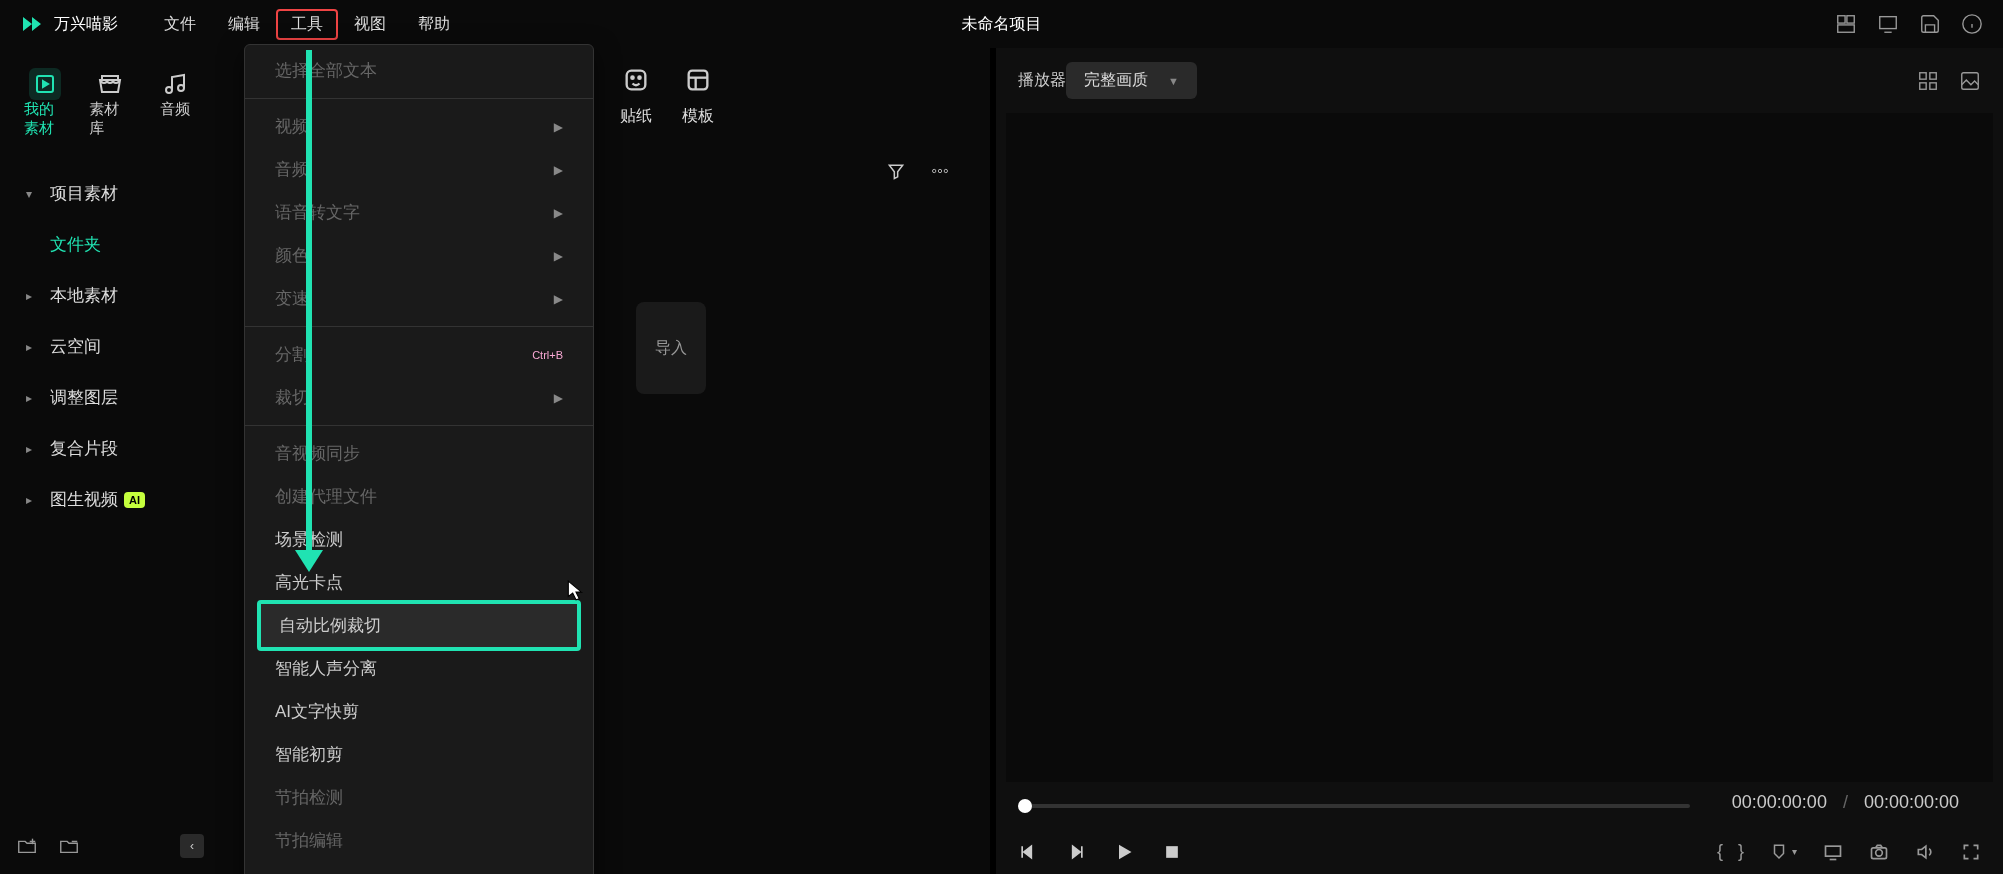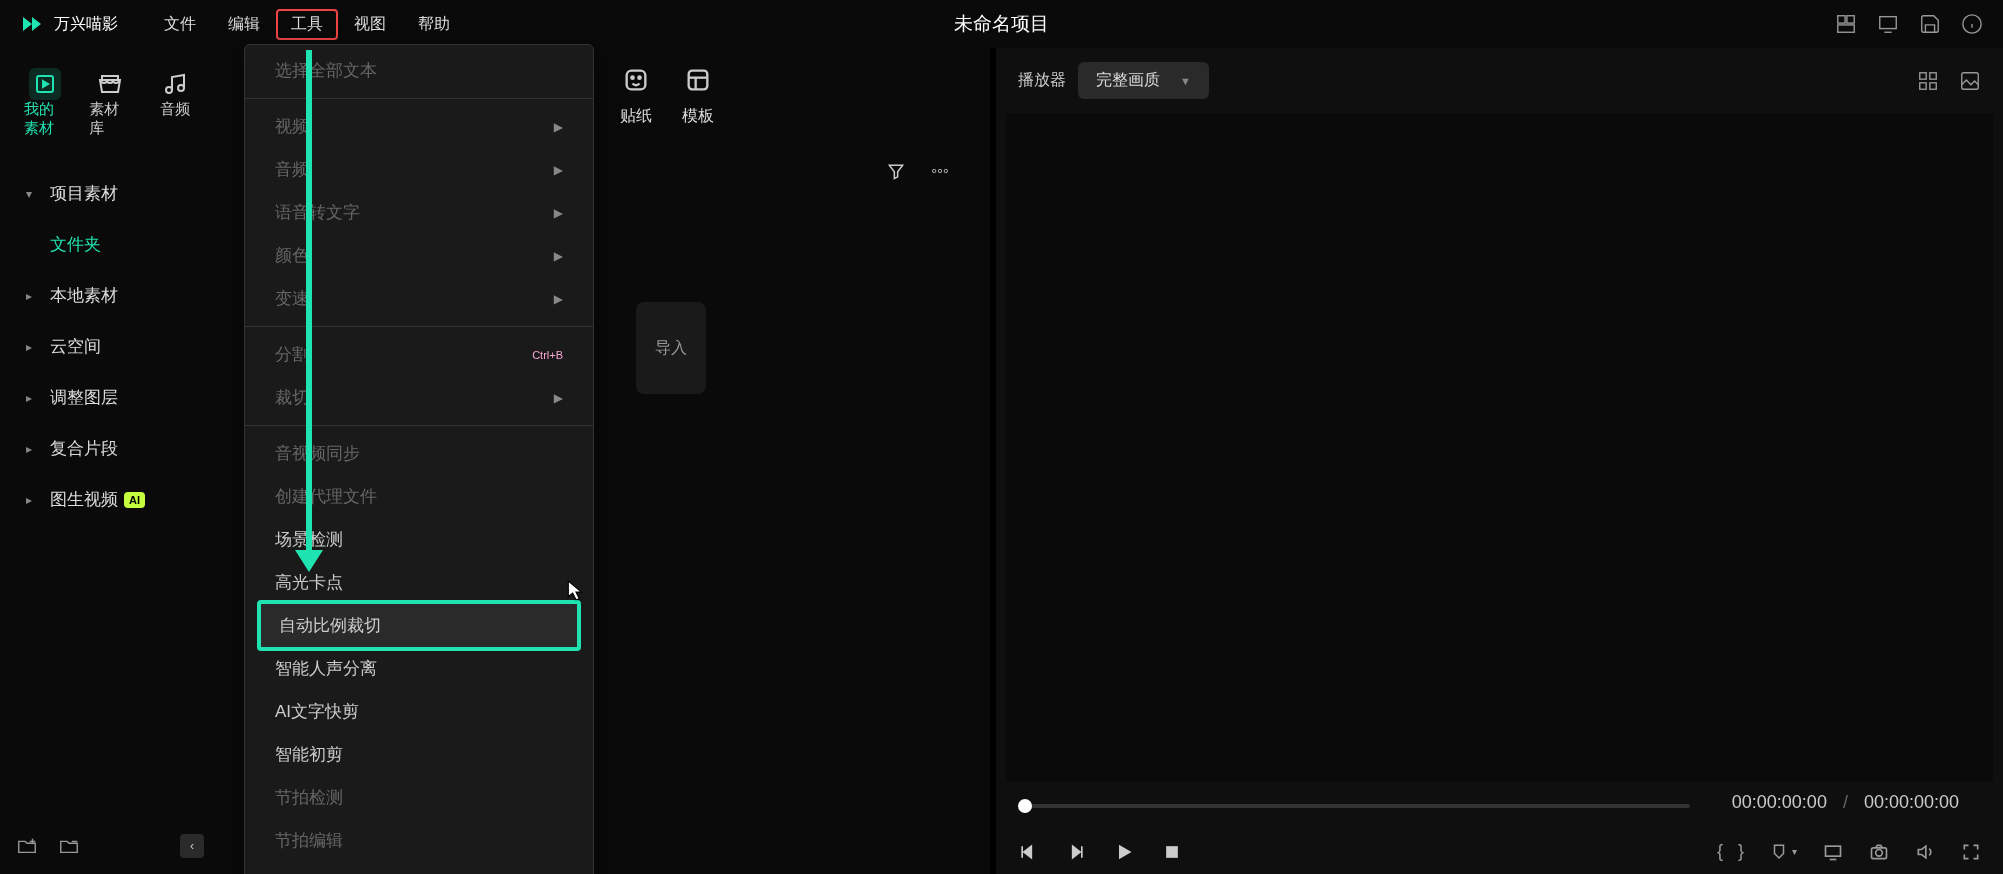--- a/index.html
+++ b/index.html
@@ -3,21 +3,21 @@
 <meta charset="utf-8">
 <style>
 * { margin:0; padding:0; box-sizing:border-box; font-family:"Microsoft YaHei","PingFang SC",sans-serif; }
 body { background:#0a0a0a; color:#ccc; width:2003px; height:874px; overflow:hidden; position:relative; }
 .topbar { height:48px; display:flex; align-items:center; background:#0a0a0a; padding:0 20px; }
 .logo { width:24px; height:24px; margin-right:10px; }
 .logo svg { width:100%; height:100%; }
 .app-name { color:#fff; font-size:16px; margin-right:30px; }
 .menu-item { color:#ddd; font-size:16px; padding:6px 16px; cursor:pointer; }
 .menu-item.active { border:2px solid #ef4444; border-radius:4px; padding:3px 13px; }
-.project-title { color:#fff; font-size:19px; position:absolute; left:50%; transform:translateX(-50%); }
+.project-title { color:#fff; font-size:16px; position:absolute; left:50%; transform:translateX(-50%); }
 .top-icons { margin-left:auto; display:flex; gap:20px; }
 .top-icon { width:22px; height:22px; stroke:#999; fill:none; stroke-width:1.5; cursor:pointer; }
 
 .main { display:flex; height:826px; }
 .left-panel { width:220px; background:#0a0a0a; padding:10px 8px; position:relative; }
 .tab-row { display:flex; gap:8px; margin-bottom:20px; padding:0 8px; }
 .tab { display:flex; flex-direction:column; align-items:center; padding:10px 8px; cursor:pointer; flex:1; }
 .tab.active .tab-label { color:#20e3b2; }
 .tab-icon { width:32px; height:32px; display:flex; align-items:center; justify-content:center; }
 .tab-icon.active { background:rgba(32,227,178,0.15); border-radius:6px; }
@@ -57,21 +57,21 @@
 .dd-highlight-box .dd-item { padding:10px 18px; }
 
 .annot-arrow { position:absolute; top:50px; left:306px; width:8px; height:510px; z-index:101; pointer-events:none; }
 .arrow-line { width:6px; height:500px; background:#20e3b2; }
 .arrow-head { width:0; height:0; border-left:14px solid transparent; border-right:14px solid transparent; border-top:22px solid #20e3b2; margin-left:-11px; }
 
 .cursor { position:absolute; top:580px; left:567px; z-index:102; pointer-events:none; }
 .cursor svg { width:18px; height:22px; }
 
 .right-panel { flex:1; background:#0f0f0f; border-left:6px solid #000; display:flex; flex-direction:column; }
-.player-header { display:flex; align-items:center; padding:14px 22px; gap:12px; }
+.player-header { display:flex; align-items:center; padding:14px 22px; gap:0; }
 .player-label { font-size:16px; color:#ccc; }
 .quality-select { background:#2a2a2a; padding:8px 18px; border-radius:6px; font-size:16px; color:#ddd; cursor:pointer; display:flex; align-items:center; gap:20px; }
 .quality-select .chev-d { font-size:11px; color:#888; }
 .header-icons { margin-left:auto; display:flex; gap:20px; }
 .hicon { width:22px; height:22px; stroke:#999; fill:none; cursor:pointer; }
 .player-body { flex:1; background:#0a0a0a; margin:0 10px; }
 .progress-row { padding:10px 22px; display:flex; align-items:center; }
 .progress-track { flex:1; height:4px; background:#333; border-radius:2px; position:relative; }
 .progress-thumb { width:14px; height:14px; background:#fff; border-radius:50%; position:absolute; left:0; top:-5px; }
 .time-display { display:flex; align-items:center; gap:16px; padding:0 22px 6px; font-size:18px; color:#ccc;}

